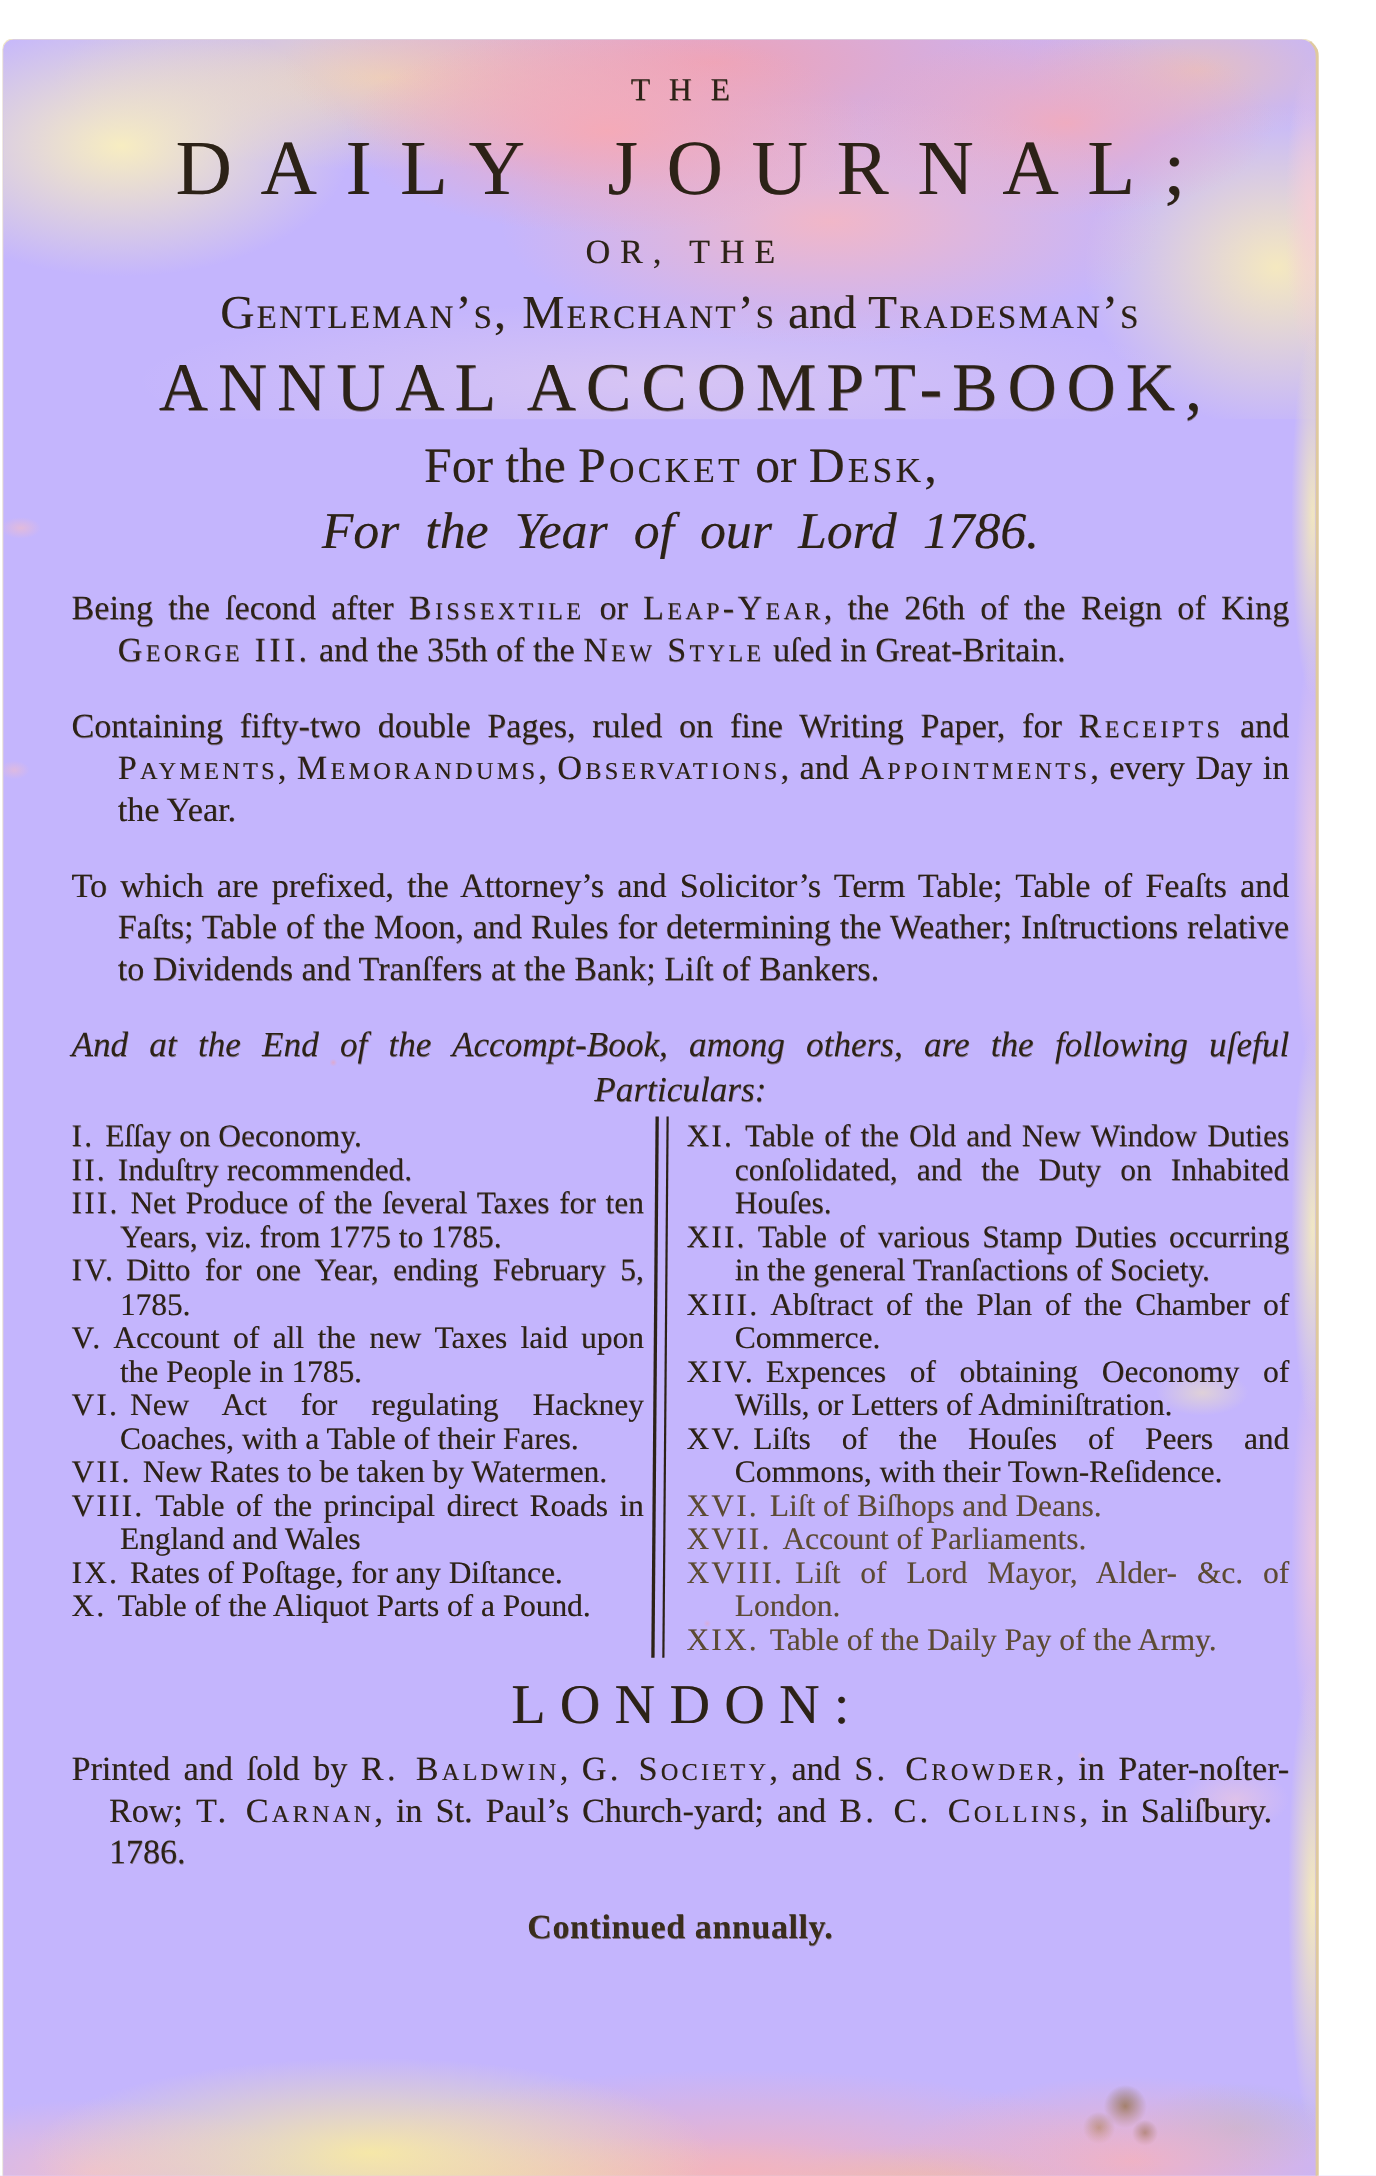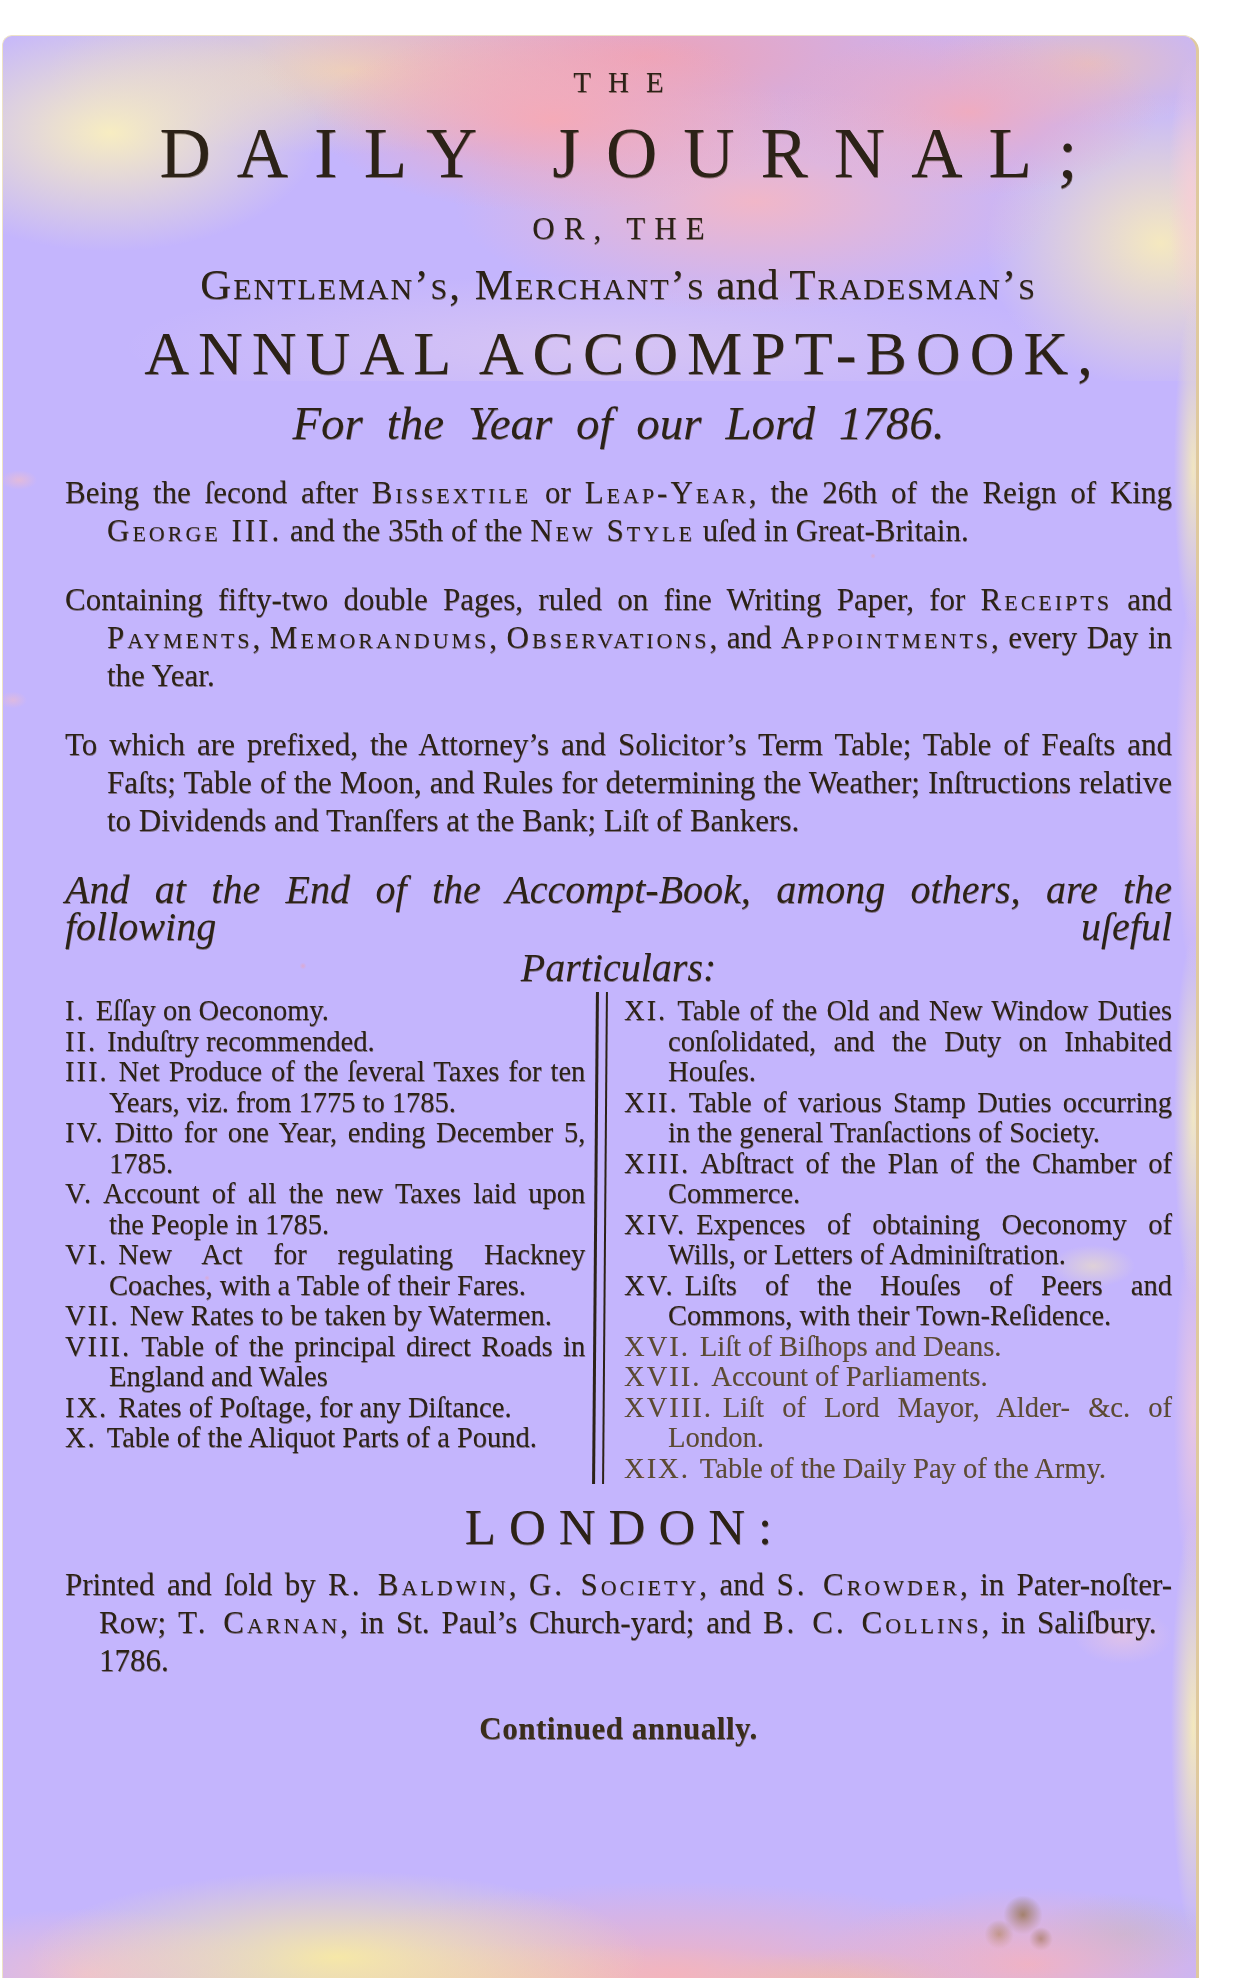--- a/index.html
+++ b/index.html
@@ -68,21 +68,21 @@
   .t-kicker{font-size:29px;letter-spacing:17px;padding-left:17px;}
   .t-main{font-size:71px;letter-spacing:26px;padding-left:26px;margin-top:14px;white-space:nowrap;word-spacing:8px;}
   .t-or{font-size:31px;letter-spacing:9px;padding-left:9px;margin-top:17px;}
   .t-sub{font-size:43px;margin-top:13px;white-space:nowrap;}
   .t-complete{font-size:29px;letter-spacing:15px;padding-left:15px;margin-top:11px;}
   .t-annual{font-size:62px;letter-spacing:9px;padding-left:9px;margin-top:9px;white-space:nowrap;}
   .t-pocket{font-size:45px;margin-top:8px;}
   .t-year{font-size:47px;font-style:italic;margin-top:7px;word-spacing:12px;}
   .para{font-size:31px;line-height:38px;text-align:justify;padding-left:42px;text-indent:-42px;margin-top:22px;}
   .para.first{margin-top:24px;}
-  .intro{font-style:italic;font-size:40px;margin-top:16px;}
+  .intro{font-style:italic;font-size:32px;margin-top:16px;}
   .intro-l1{text-align:justify;text-align-last:justify;line-height:37px;}
   .intro-l2{text-align:center;line-height:37px;margin-top:4px;}
   .cols{display:flex;justify-content:space-between;margin-top:10px;position:relative;}
   .col-left{width:47%;}
   .col-right{width:49.5%;}
   .item{font-size:28.5px;line-height:30.5px;text-align:justify;padding-left:44px;text-indent:-44px;margin:0;}
   .num{letter-spacing:2px;margin-right:10px;}
   .col-right .item:nth-child(n+6){color:#5c4a33;text-shadow:0.3px 0.4px 0.5px rgba(92,74,51,.4);}
   .divider{position:absolute;left:calc(47% + 9px);top:-4px;bottom:0;width:7px;
     border-left:3px solid #2c2217;border-right:2px solid #2c2217;transform:rotate(0.45deg);}
@@ -100,37 +100,38 @@
   <div class="stain stain-right"></div>
   <div class="stain stain-bottom"></div>
   <div class="stain stain-specks"></div>
 
   <div class="content">
     <div class="center t-kicker">THE</div>
     <div class="center t-main">DAILY JOURNAL;</div>
     <div class="center t-or">OR, THE</div>
     <div class="center t-sub"><span class="sc">Gentleman’s, Merchant’s</span><span> and </span><span class="sc">Tradesman’s</span></div>
     <div class="center t-annual">ANNUAL ACCOMPT-BOOK,</div>
+    <div class="center t-pocket"><span>For the </span><span class="sc">Pocket</span><span> or </span><span class="sc">Desk</span><span>,</span></div>
     <div class="center t-year">For the Year of our Lord 1786.</div>
 
     <p class="para first"><span>Being the ſecond after </span><span class="sc">Bissextile</span><span> or </span><span class="sc">Leap-Year</span><span>, the 26th of the Reign of King </span><span class="sc">George III.</span><span> and the 35th of the </span><span class="sc">New Style</span><span> uſed in Great-Britain.</span></p>
     <p class="para"><span>Containing fifty-two double Pages, ruled on fine Writing Paper, for </span><span class="sc">Receipts</span><span> and </span><span class="sc">Payments</span><span>, </span><span class="sc">Memorandums</span><span>, </span><span class="sc">Observations</span><span>, and </span><span class="sc">Appointments</span><span>, every Day in the Year.</span></p>
     <p class="para">To which are prefixed, the Attorney’s and Solicitor’s Term Table; Table of Feaſts and Faſts; Table of the Moon, and Rules for determining the Weather; Inſtructions relative to Dividends and Tranſfers at the Bank; Liſt of Bankers.</p>
 
     <div class="intro">
       <div class="intro-l1">And at the End of the Accompt-Book, among others, are the following uſeful</div>
       <div class="intro-l2">Particulars:</div>
     </div>
 
     <div class="cols">
       <div class="col-left">
         <p class="item"><span class="num">I.</span><span>Eſſay on Oeconomy.</span></p>
         <p class="item"><span class="num">II.</span><span>Induſtry recommended.</span></p>
         <p class="item"><span class="num">III.</span><span>Net Produce of the ſeveral Taxes for ten Years, viz. from 1775 to 1785.</span></p>
-        <p class="item"><span class="num">IV.</span><span>Ditto for one Year, ending December 5, 1785.</span></p>
+        <p class="item"><span class="num">IV.</span><span>Ditto for one Year, ending February 5, 1785.</span></p>
         <p class="item"><span class="num">V.</span><span>Account of all the new Taxes laid upon the People in 1785.</span></p>
         <p class="item"><span class="num">VI.</span><span>New Act for regulating Hackney Coaches, with a Table of their Fares.</span></p>
         <p class="item"><span class="num">VII.</span><span>New Rates to be taken by Watermen.</span></p>
         <p class="item"><span class="num">VIII.</span><span>Table of the principal direct Roads in England and Wales</span></p>
         <p class="item"><span class="num">IX.</span><span>Rates of Poſtage, for any Diſtance.</span></p>
         <p class="item"><span class="num">X.</span><span>Table of the Aliquot Parts of a Pound.</span></p>
       </div>
       <div class="divider"></div>
       <div class="col-right">
         <p class="item"><span class="num">XI.</span><span>Table of the Old and New Window Duties conſolidated, and the Duty on Inhabited Houſes.</span></p>

